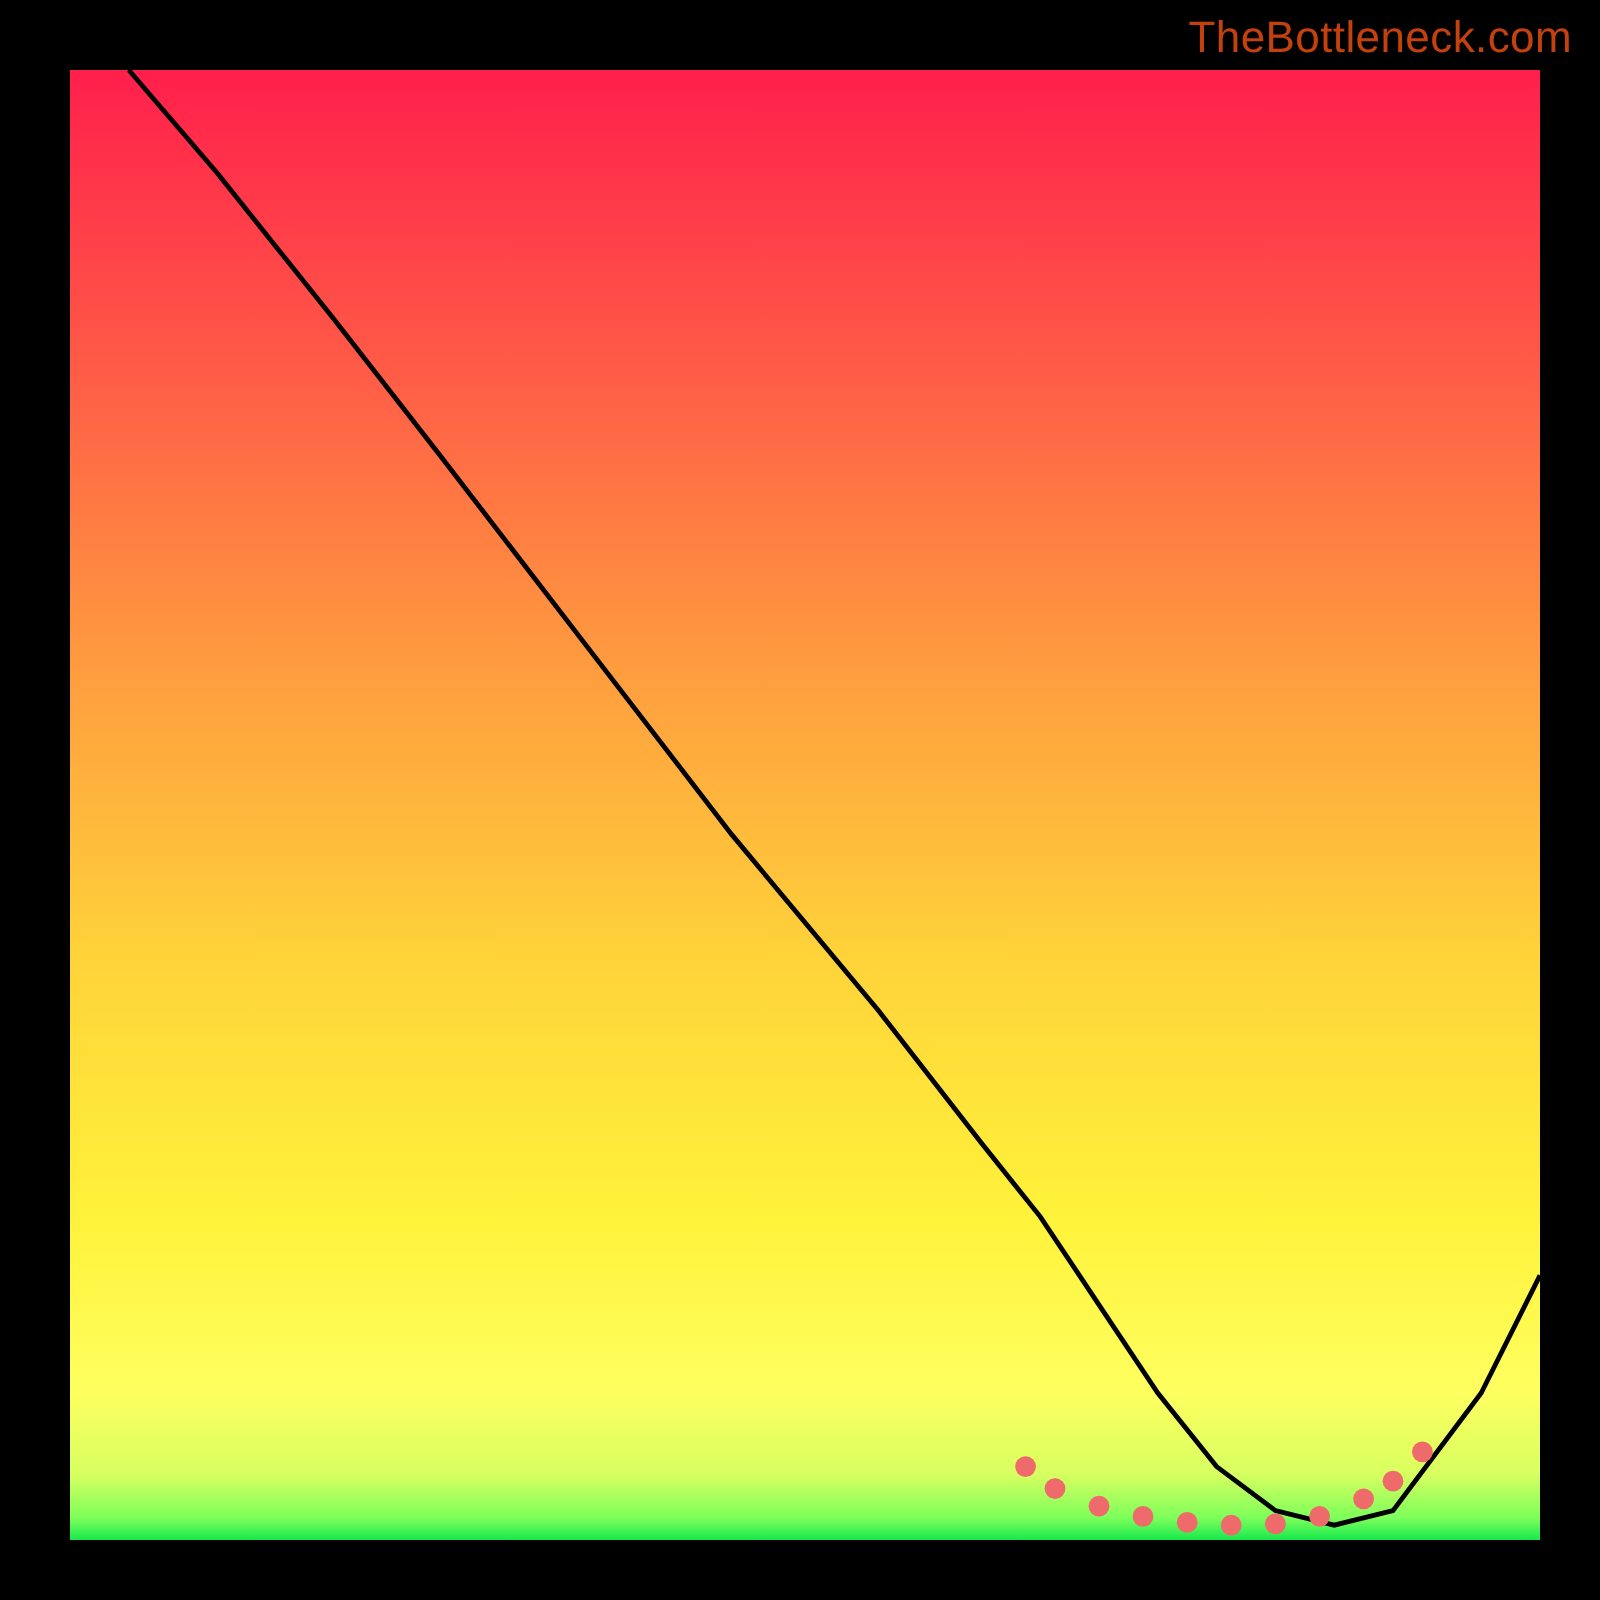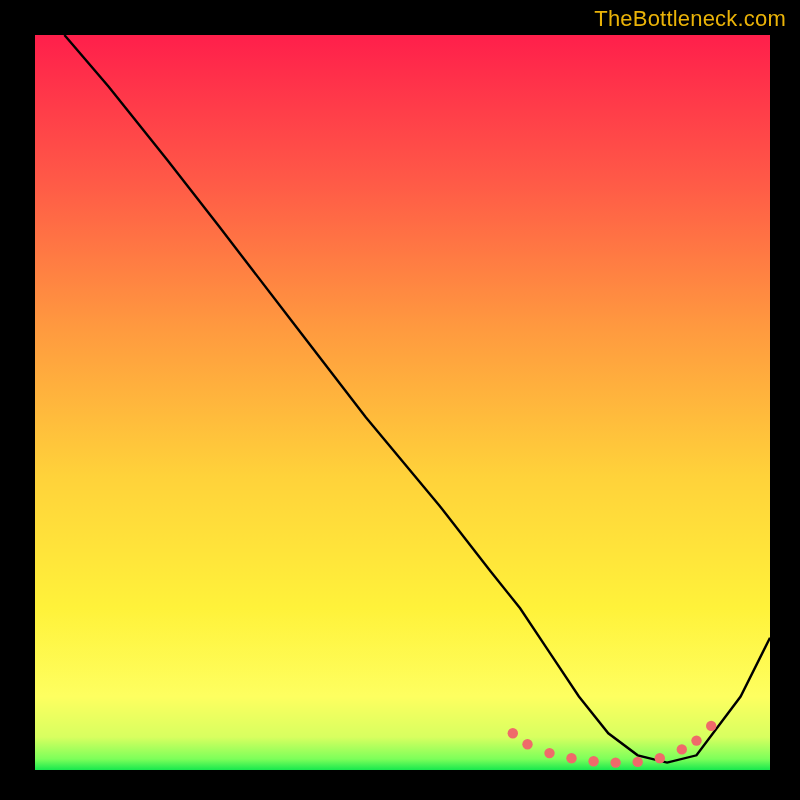--- a/index.html
+++ b/index.html
@@ -13,21 +13,21 @@
   .frame {
     position: relative;
     width: 800px;
     height: 800px;
     background: #000;
   }
   .attribution {
     position: absolute;
     top: 6px;
     right: 14px;
-    color: #eab308;
+    color: #c2410c;
     font-size: 22px;
     font-weight: 500;
     letter-spacing: 0.2px;
   }
   svg {
     display: block;
   }
 </style>
 </head>
 <body>

